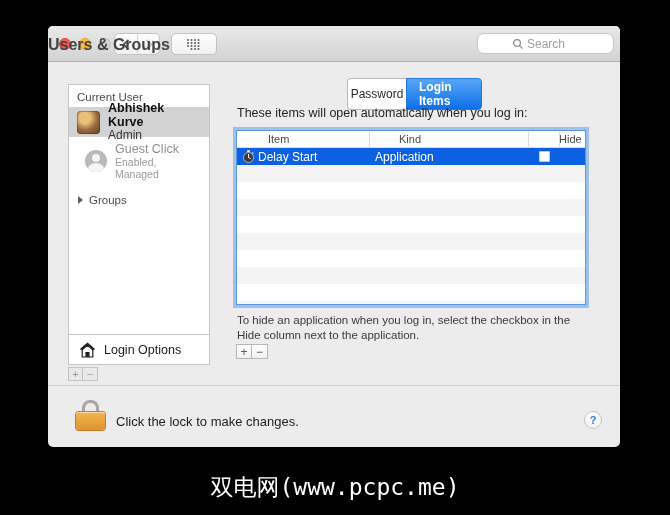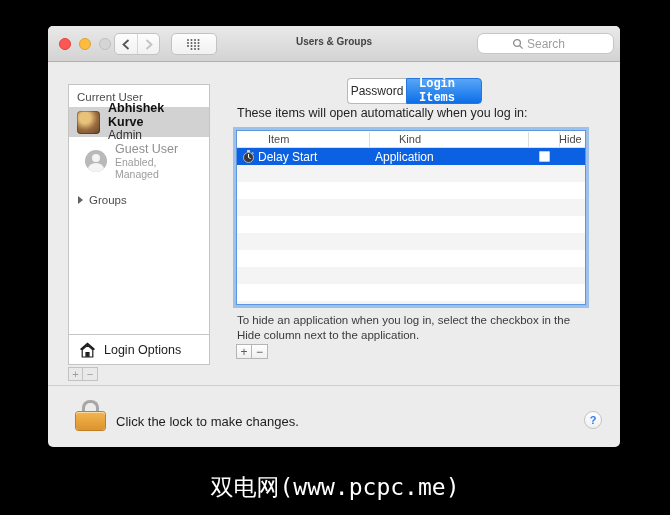--- a/index.html
+++ b/index.html
@@ -32,22 +32,22 @@
   }
   .navseg .seg { width:22px; display:flex; align-items:center; justify-content:center; }
   .navseg .seg + .seg { border-left:1px solid #d6d6d6; }
   .gridbtn {
     position:absolute; left:123px; top:7px; width:46px; height:22px;
     border:1px solid #c3c3c3; border-radius:5px;
     background:linear-gradient(#fdfdfd,#f1f1f1);
     display:flex; align-items:center; justify-content:center;
   }
   .win-title {
-    position:absolute; left:0; right:0; top:10px; text-align:center;
-    font-size:10px; font-weight:bold; color:#434343;
+    position:absolute; left:0; right:0; top:10px; text-align:left;
+    font-size:16px; font-weight:bold; color:#434343;
   }
   .searchfield {
     position:absolute; right:6px; top:7px; width:137px; height:21px;
     background:#fff; border:1px solid #c6c6c6; border-radius:7px;
     display:flex; align-items:center; justify-content:center; gap:3px;
   }
   .searchfield input {
     border:none; outline:none; width:52px; font-size:12px; color:#333;
     font-family:"Liberation Sans",sans-serif; background:transparent;
   }
@@ -85,31 +85,31 @@
     border-top:1px solid #c5c5c5; display:flex; align-items:center; gap:8px; padding:0 10px;
     background:#fff; font-size:12.5px; color:#1c1c1c;
   }
   .mini-btns { position:absolute; left:20px; top:341px; display:flex; }
   .mini-btn {
     width:15px; height:14px; border:1px solid #c2c2c2; background:#e9e9e9;
     font-size:11px; color:#9b9b9b; display:flex; align-items:center; justify-content:center;
   }
   .mini-btn + .mini-btn { border-left:none; }
   
-  .tabs { position:absolute; left:299px; top:52px; display:flex; height:26px; }
+  .tabs { position:absolute; left:299px; top:52px; display:flex; height:32px; }
   .tab {
     font-size:12px; display:flex; align-items:center; justify-content:center; padding:0 12px;
   }
   .tab-password {
     background:#fff; border:1px solid #b9b9b9; border-right:none;
     border-radius:4px 0 0 4px; color:#2b2b2b; width:59px;
   }
   .tab-loginitems {
     background:linear-gradient(#58a6f6,#0d6fe8); border:1px solid #2377dc;
-    border-radius:0 4px 4px 0; color:#fff; font-weight:bold; width:76px;font-family:Liberation Mono, monospace;
+    border-radius:0 4px 4px 0; color:#fff; font-weight:bold; width:76px;
   }
   
   .heading { position:absolute; left:189px; top:80px; font-size:12.5px; color:#232323; }
   .table {
     position:absolute; left:188px; top:104px; width:350px; height:175px;
     background:#fff; border:1px solid #5a97e2;
     box-shadow:0 0 0 3px rgba(118,171,232,.65);
   }
   .thead { position:relative; height:17px; border-bottom:1px solid #dedede; display:flex; align-items:center; }
   .th { font-size:11px; color:#4a4a4a; position:absolute; top:2px;margin-left:24px; }
@@ -225,21 +225,21 @@
       <div class="sb-namecol">
         <div class="sb-name">Abhishek Kurve</div>
         <div class="sb-role">Admin</div>
       </div>
     </div>
 
 
     <div class="sb-guest">
       <div class="avatar-guest"></div>
       <div class="sb-namecol">
-        <div class="sb-guestname">Guest User</div>
+        <div class="sb-guestname">Guest Click</div>
         <div class="sb-gueststatus">Enabled, Managed</div>
       </div>
     </div>
 
     <div class="sb-group">
       <span class="tri-right"></span>
       <span>Groups</span>
     </div>
 
     <div class="login-options">

